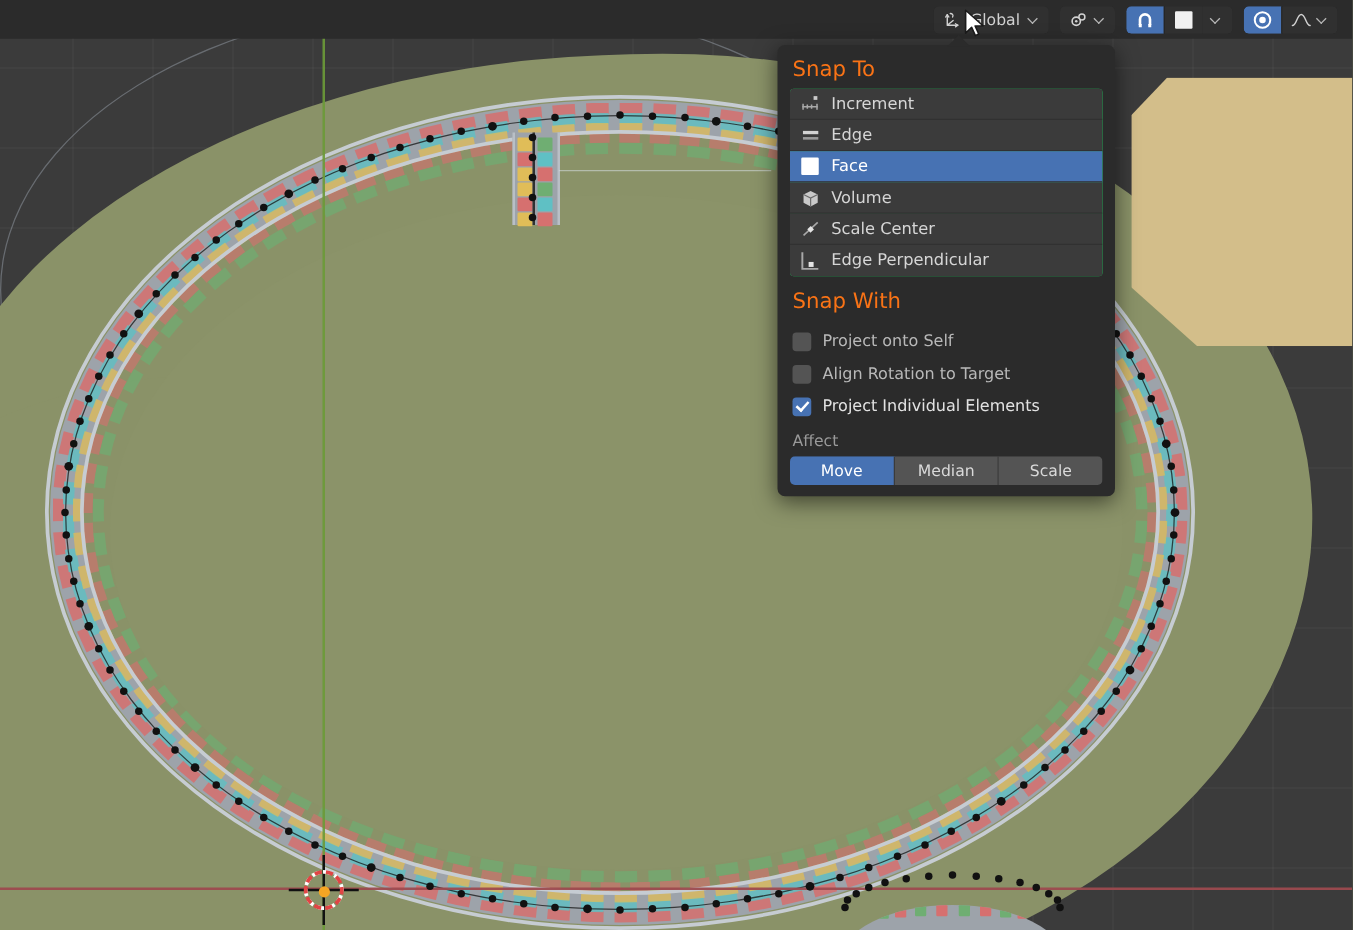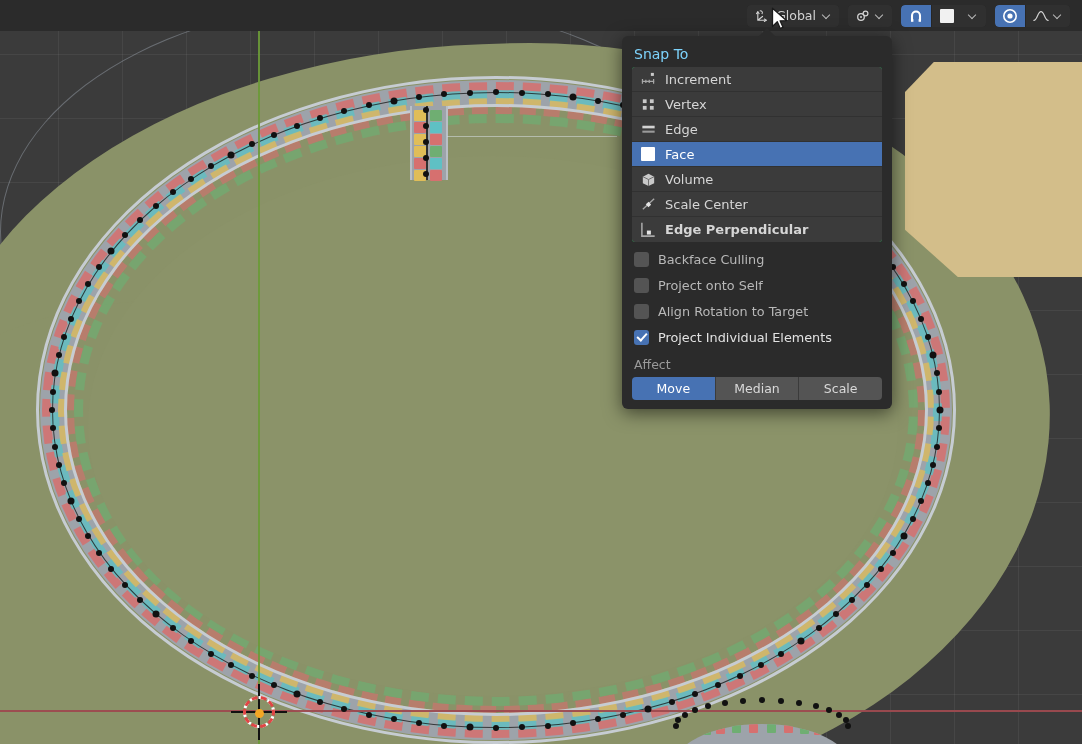--- a/index.html
+++ b/index.html
@@ -323,43 +323,43 @@
   }
   .panel-arrow {
     position: absolute;
     left: 136px; top: -8px;
     width: 0; height: 0;
     border-left: 9px solid transparent;
     border-right: 9px solid transparent;
     border-bottom: 9px solid #2b2b2b;
   }
   .sec-label {
-    color: #7dd3fc;
-    font-size: 14px;
+    color: #f97316;
+    font-size: 17px;
     padding: 10px 0 5px 12px;
   }
   .menu-list {
     margin: 0 10px;
     border-radius: 3px;
     overflow: hidden;
     background: #22c55e;
   }
   .menu-item {
     display: flex;
     align-items: center;
     height: 25px;
     padding-left: 6px;
     background: #3b3b3b;
     border-bottom: 1px solid #313131;
     color: #d6d6d6;
     font-size: 13px;
     cursor: default;
     box-sizing: border-box;
   }
-  .menu-item:last-child { border-bottom: none; font-weight: bold; }
+  .menu-item:last-child { border-bottom: none; }
   .menu-item.sel { background: #4772b3; color: #ffffff; }
   .menu-item .mi-icon {
     width: 20px; height: 20px;
     display: inline-flex; align-items: center; justify-content: center;
     margin-right: 7px;
     flex: none;
   }
 
   
   .seg-row {
@@ -702,31 +702,20 @@
         <span class="mi-icon">
           <svg width="17" height="17" viewBox="0 0 18 18">
             <rect x="11.5" y="2" width="3.2" height="3.2" fill="#c9c9c9"></rect>
             <path d="M2 11 L15 11" stroke="#a8a8a8" stroke-width="1.3"></path>
             <path d="M2.6 8.5 L2.6 13.5 M6.2 9.2 L6.2 12.8 M9.8 9.2 L9.8 12.8 M14.4 8.5 L14.4 13.5" stroke="#a8a8a8" stroke-width="1.3"></path>
           </svg>
         </span>
         <span>Increment</span>
       </div>
 
-      <div class="menu-item">
-        <span class="mi-icon">
-          <svg width="17" height="17" viewBox="0 0 18 18">
-            <rect x="3" y="3.5" width="4" height="4" fill="#c9c9c9"></rect>
-            <rect x="10.5" y="3.5" width="4" height="4" fill="#c9c9c9"></rect>
-            <rect x="3" y="10.5" width="4" height="4" fill="#c9c9c9"></rect>
-            <rect x="10.5" y="10.5" width="4" height="4" fill="#c9c9c9"></rect>
-          </svg>
-        </span>
-        <span>Vertex</span>
-      </div>
 
       <div class="menu-item">
         <span class="mi-icon">
           <svg width="17" height="17" viewBox="0 0 18 18">
             <rect x="2.5" y="5" width="13" height="2.8" fill="#d2d2d2"></rect>
             <rect x="2.5" y="10.2" width="13" height="2.2" fill="#9a9a9a"></rect>
           </svg>
         </span>
         <span>Edge</span>
       </div>
@@ -760,28 +749,25 @@
 
       <div class="menu-item">
         <svg class="mi-icon" width="17" height="17" viewBox="0 0 18 18">
           <path d="M3.5 2.5 L3.5 14.5 L15 14.5" stroke="#a8a8a8" stroke-width="1.4" fill="none"></path>
           <rect x="8" y="9.5" width="3.6" height="3.6" fill="#e4e4e4"></rect>
         </svg>
         <span>Edge Perpendicular</span>
       </div>
     </div>
 
+    <div class="sec-label">Snap With</div>
 
 
     <div style="height:4px;"></div>
 
-    <div class="cb-row">
-      <span class="cb-box"></span>
-      <span class="cb-label">Backface Culling</span>
-    </div>
 
     <div class="cb-row">
       <span class="cb-box"></span>
       <span class="cb-label">Project onto Self</span>
     </div>
 
     <div class="cb-row">
       <span class="cb-box"></span>
       <span class="cb-label">Align Rotation to Target</span>
     </div>

